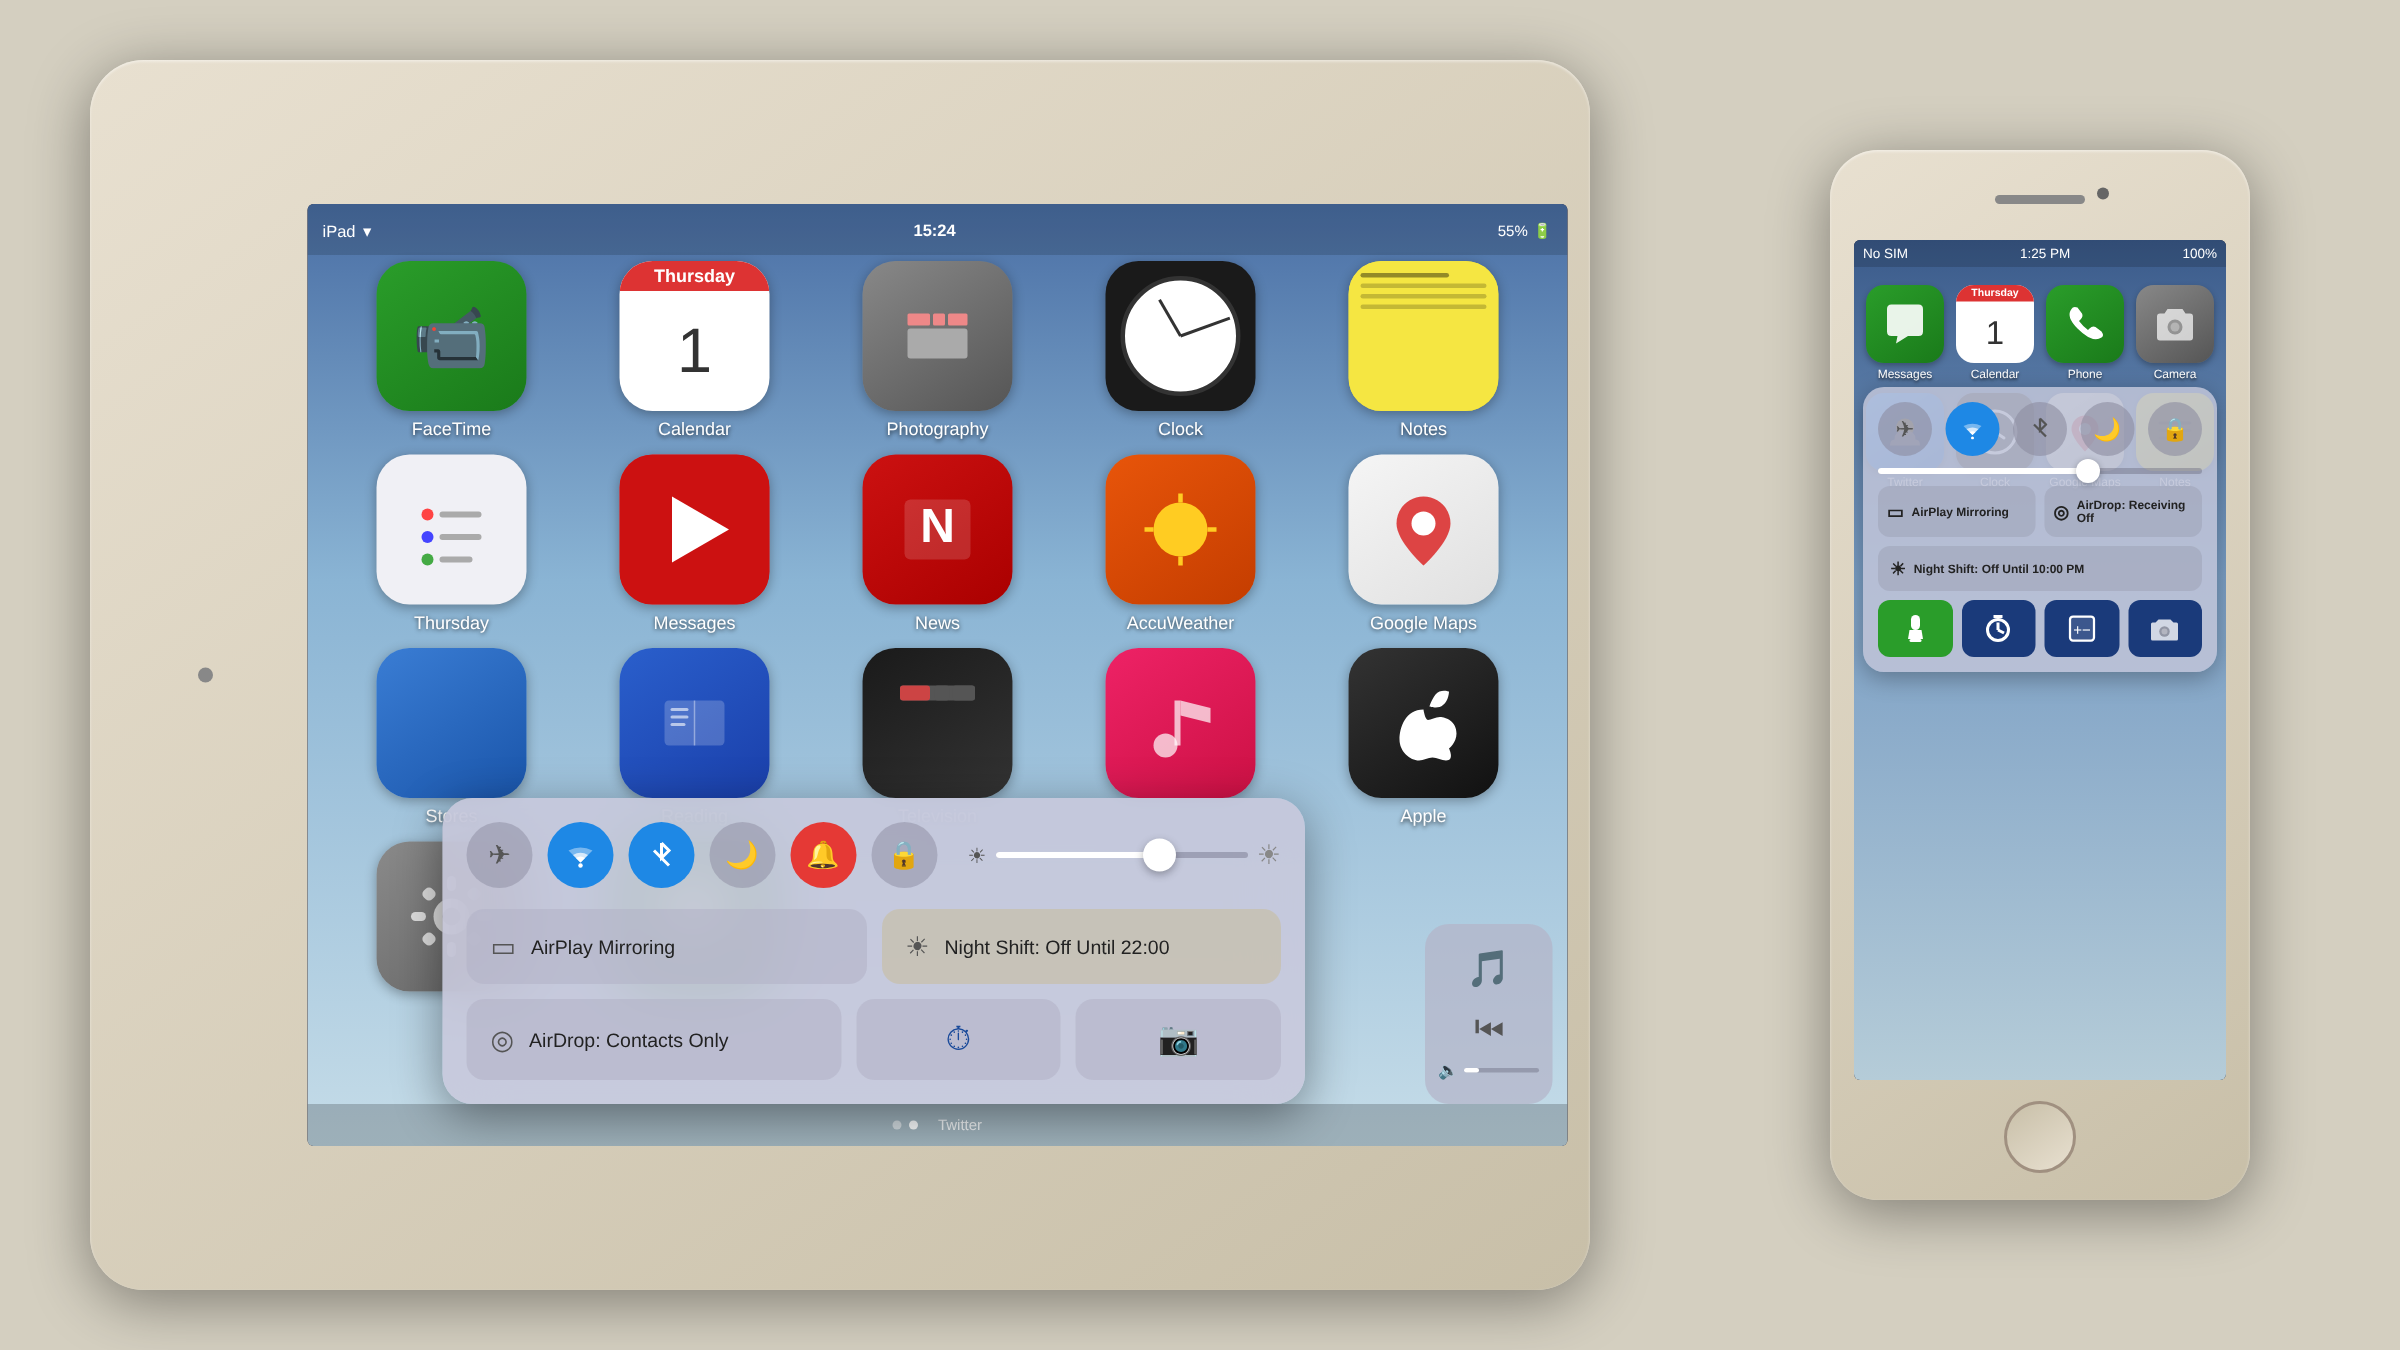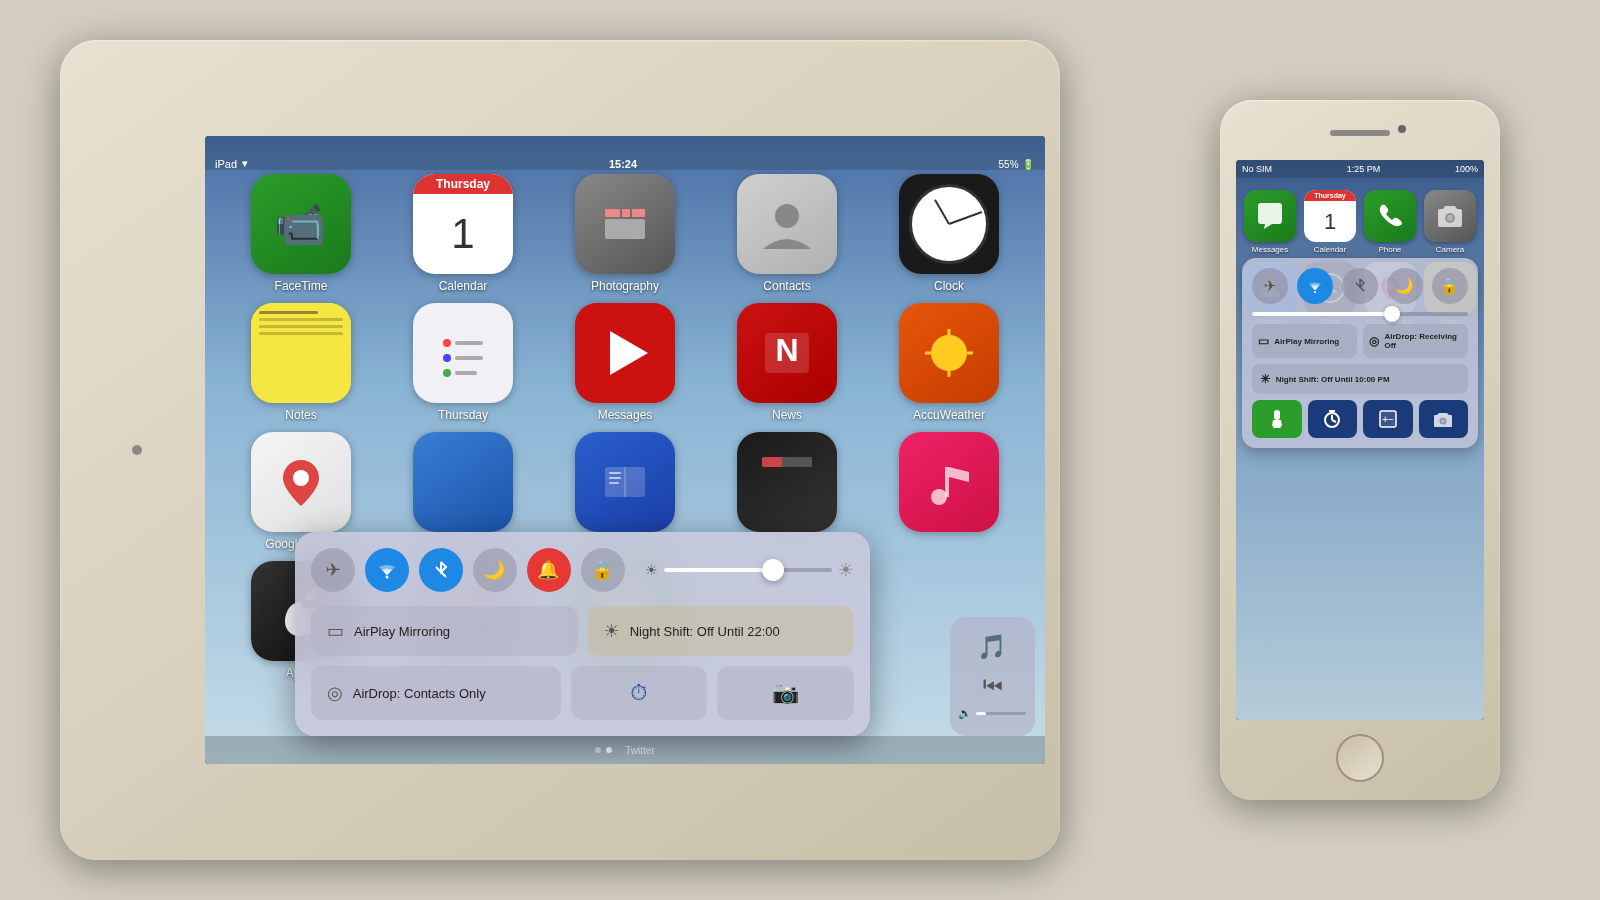--- a/index.html
+++ b/index.html
@@ -63,29 +63,29 @@
       background: linear-gradient(180deg, #4a6fa5 0%, #8ab4d4 40%, #c5dce8 100%);
     }
 
     
     .ipad-statusbar {
       position: absolute;
       top: 0; left: 0; right: 0;
       height: 34px;
       background: rgba(0,0,0,0.15);
       display: flex;
-      align-items: flex-end;
+      align-items: flex-start;
       justify-content: space-between;
-      padding: 0 10px;
+      padding: 12px 10px;
       color: #fff;
       font-size: 11px;
     }
     .ipad-statusbar-left { display: flex; align-items: center; gap: 5px; }
     .ipad-statusbar-center { font-weight: 600; }
-    .ipad-statusbar-right { display: flex; align-items: center; gap: 4px; font-size: 10px; margin-top: 40px; }
+    .ipad-statusbar-right { display: flex; align-items: center; gap: 4px; font-size: 10px; }
 
     
     .ipad-dock {
       position: absolute;
       bottom: 0; left: 0; right: 0;
       height: 28px;
       background: rgba(0,0,0,0.2);
       display: flex;
       align-items: center;
       justify-content: center;
@@ -670,29 +670,20 @@
           <svg width="50" height="40" viewBox="0 0 50 40">
             <rect x="5" y="5" width="15" height="8" fill="#e88" rx="1"></rect>
             <rect x="22" y="5" width="8" height="8" fill="#e88" rx="1"></rect>
             <rect x="32" y="5" width="13" height="8" fill="#e88" rx="1"></rect>
             <rect x="5" y="15" width="40" height="20" fill="#aaa" rx="2"></rect>
           </svg>
         </div>
         <span class="app-label">Photography</span>
       </div>
 
-      <div class="app-item">
-        <div class="app-icon app-contacts">
-          <svg width="60" height="60" viewBox="0 0 60 60">
-            <circle cx="30" cy="22" r="12" fill="#888"></circle>
-            <path d="M6 55 Q30 35 54 55" fill="#888"></path>
-          </svg>
-        </div>
-        <span class="app-label">Contacts</span>
-      </div>
 
       <div class="app-item">
         <div class="app-icon app-clock">
           <div class="clock-icon-inner">
             <div class="clock-hand-hour"></div>
             <div class="clock-hand-min"></div>
           </div>
         </div>
         <span class="app-label">Clock</span>
       </div>

